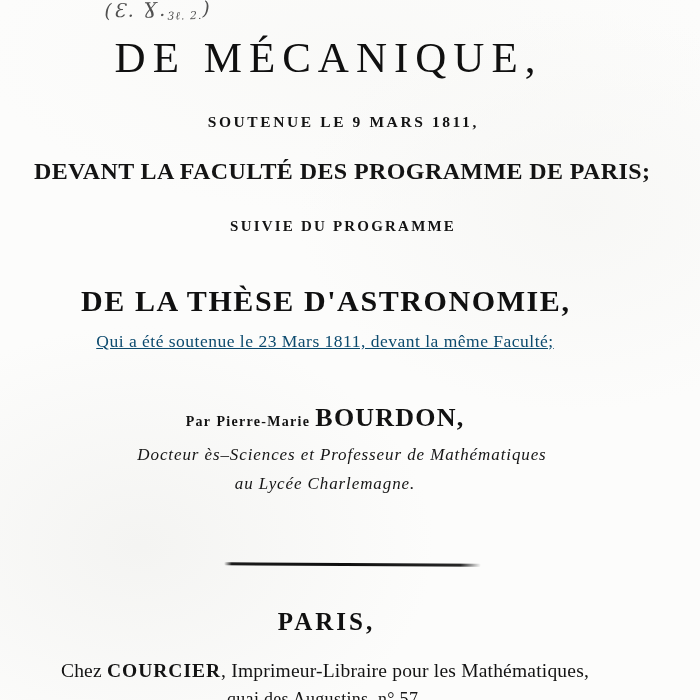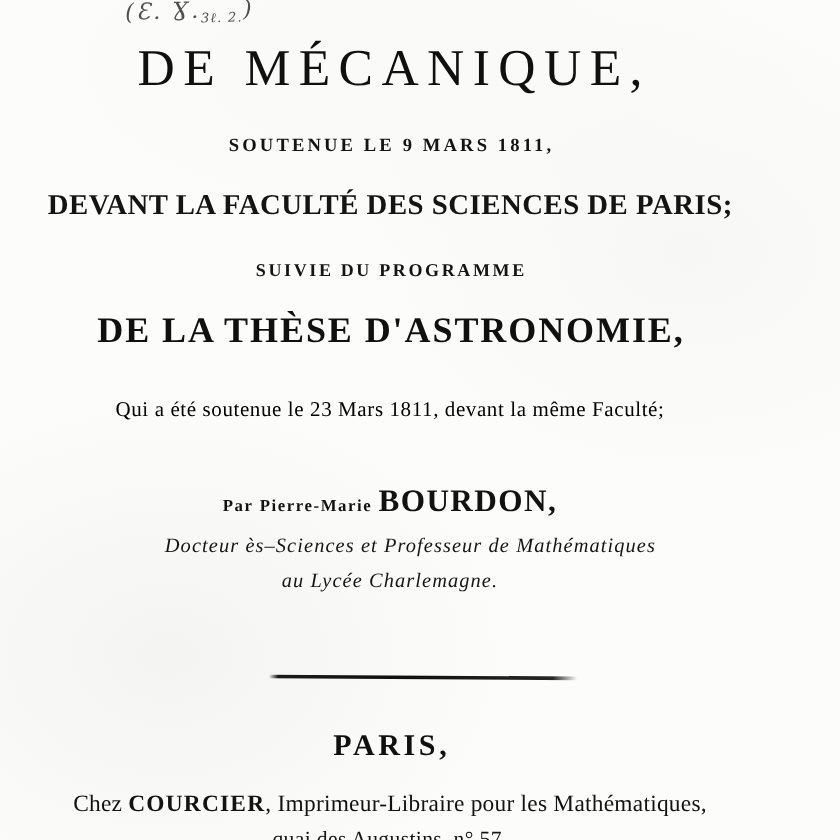--- a/index.html
+++ b/index.html
@@ -76,34 +76,35 @@
     top: 33px;
     font-family: "Liberation Serif", serif;
     font-size: 43px;
     font-weight: 400;
     letter-spacing: 7px;
     text-indent: 7px;
     color: #101010;
   }
 
   .title-second {
-    top: 259px;
+    top: 284px;
     font-family: "Liberation Serif", serif;
     font-size: 30px;
     font-weight: 700;
     letter-spacing: 1.6px;
     text-indent: 1.6px;
     color: #101010;
   }
 
   
   .smallcaps-line {
     font-family: "Liberation Serif", serif;
     font-weight: 700;
     color: #141414;
+    padding-left: 17px;
   }
 
   .sub-date {
     top: 113px;
     font-size: 15.5px;
     letter-spacing: 2.6px;
     text-indent: 2.6px;
   }
 
   .sub-faculty {
@@ -120,21 +121,22 @@
     letter-spacing: 2.2px;
     text-indent: 2.2px;
   }
 
   
   .body-line {
     top: 331px;
     font-family: "Liberation Serif", serif;
     font-size: 17.5px;
     letter-spacing: 0.5px;
-    color: #000000;
+    color: #0c4a6e;
+    text-decoration: underline;
   }
 
   
   .author {
     top: 403px;
     font-family: "Liberation Serif", serif;
     font-size: 16px;
     letter-spacing: 1.1px;
     color: #121212;
   }
@@ -216,21 +218,21 @@
   <div class="layer">
 
     <div class="shelfmark">
       <span>(</span><span>Ɛ. Ɣ.</span><span class="sub">3ℓ. 2.</span><span>)</span>
     </div>
 
     <div class="line title-main">DE MÉCANIQUE,</div>
 
     <div class="line smallcaps-line sub-date">SOUTENUE LE 9 MARS 1811,</div>
 
-    <div class="line smallcaps-line sub-faculty">DEVANT LA FACULTÉ DES SCIENCES DE PARIS;</div>
+    <div class="line smallcaps-line sub-faculty">DEVANT LA FACULTÉ DES PROGRAMME DE PARIS;</div>
 
     <div class="line smallcaps-line sub-programme">SUIVIE DU PROGRAMME</div>
 
     <div class="line title-second">DE LA THÈSE D'ASTRONOMIE,</div>
 
     <div class="line body-line">Qui a été soutenue le 23 Mars 1811, devant la même Faculté;</div>
 
     <div class="line author">
       <span class="sc">Par</span>
       <span class="sc">Pierre-Marie</span>

